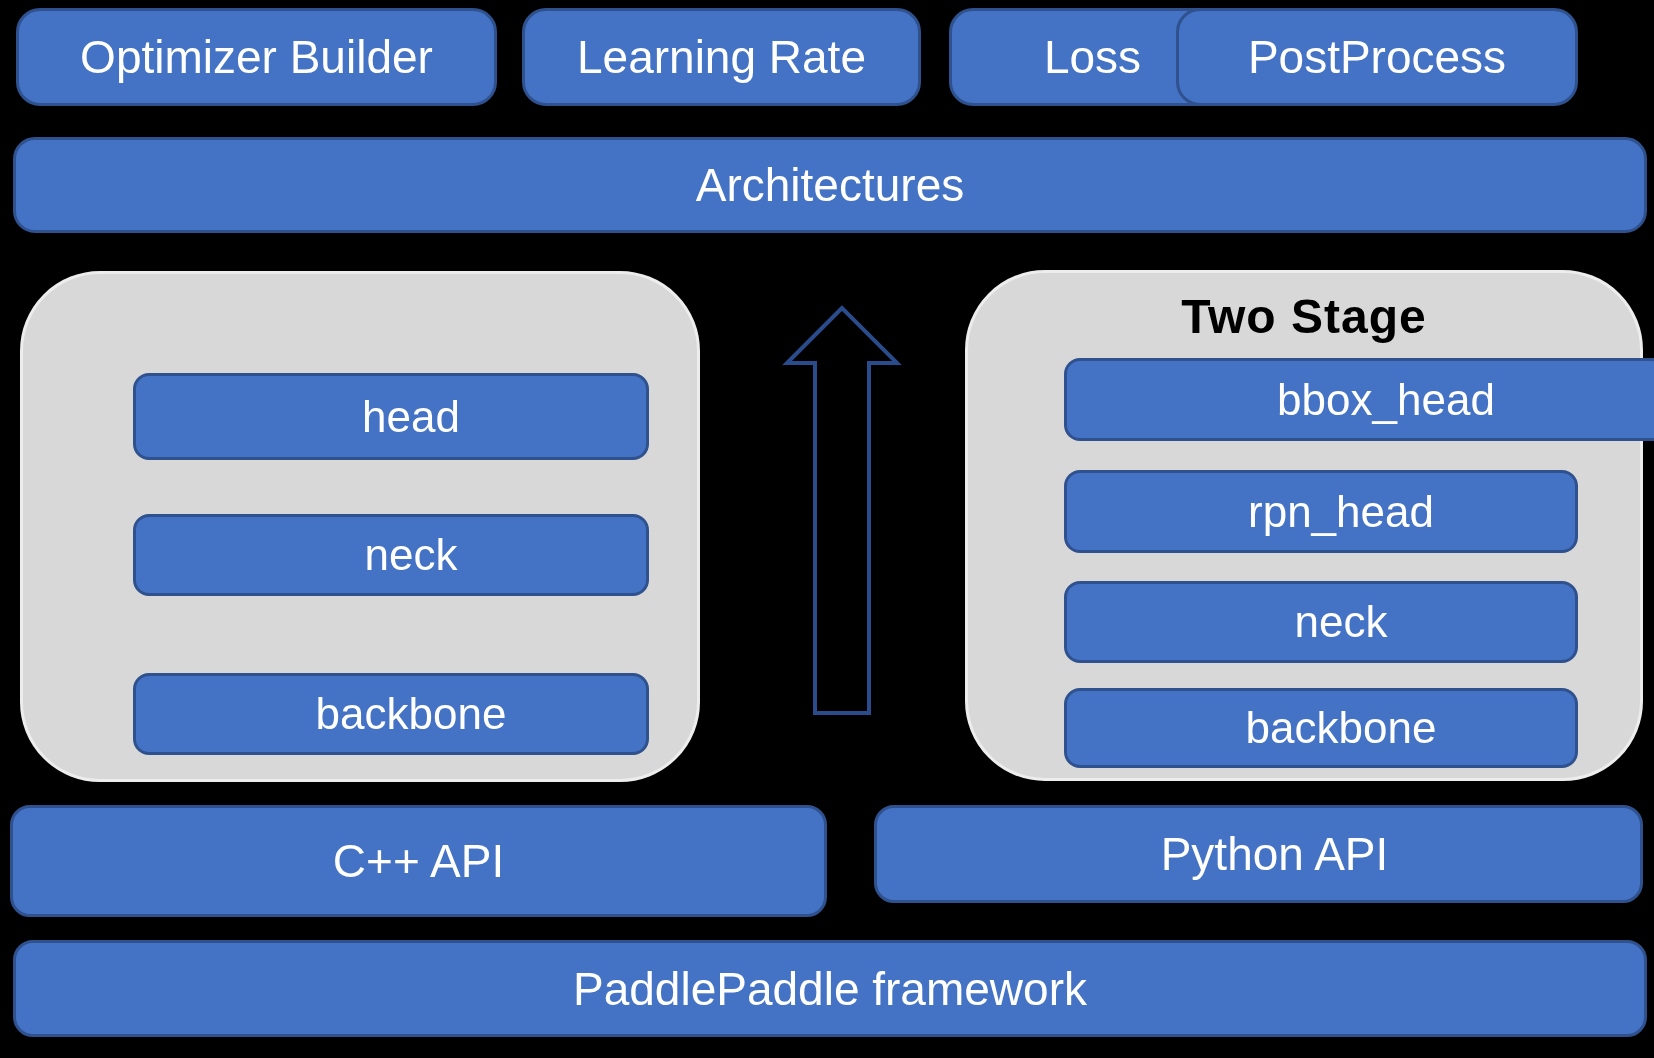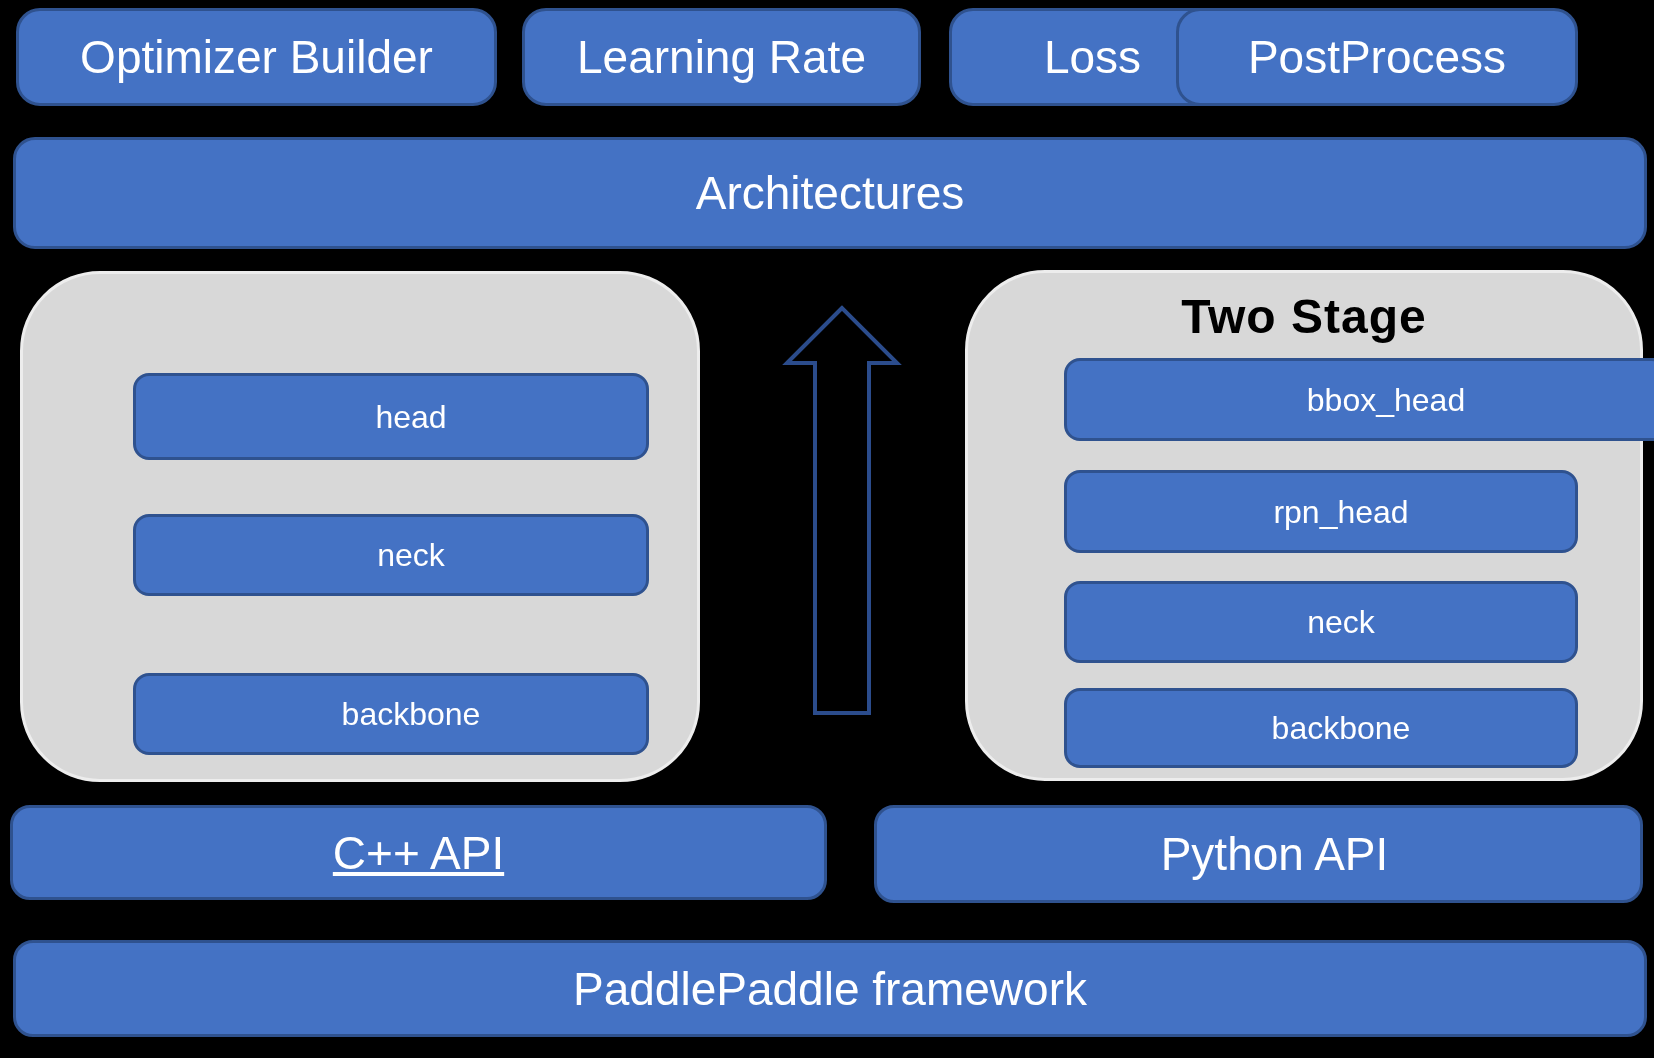--- a/index.html
+++ b/index.html
@@ -34,21 +34,21 @@
     color: var(--box-text);
     display: flex;
     align-items: center;
     justify-content: center;
     font-size: 46px;
     line-height: 1;
     white-space: nowrap;
   }
   .module {
     border-radius: 16px;
-    font-size: 32px;
+    font-size: 44px;
     padding-left: 40px;
   }
   .stage-container {
     position: absolute;
     box-sizing: border-box;
     background: var(--container-fill);
     border: 3px solid var(--container-border);
     border-radius: 80px;
   }
   .stage-title {
@@ -61,21 +61,21 @@
     font-size: 48px;
     font-weight: 700;
     letter-spacing: 1px;
   }
   
   .box-optimizer   { left: 16px;   top: 8px;   width: 481px;  height: 98px; }
   .box-lr          { left: 522px;  top: 8px;   width: 399px;  height: 98px; }
   .box-loss        { left: 949px;  top: 8px;   width: 287px;  height: 98px; }
   .box-postprocess { left: 1176px; top: 8px;   width: 402px;  height: 98px; }
   
-  .box-architectures { left: 13px; top: 137px; width: 1634px; height: 112px; border-radius: 22px; }
+  .box-architectures { left: 13px; top: 137px; width: 1634px; height: 96px; border-radius: 22px; }
   
   .one-stage { left: 20px;  top: 271px; width: 680px; height: 511px; }
   .two-stage { left: 965px; top: 270px; width: 678px; height: 511px; }
   
   .one-head     { left: 110px; top: 99px;  width: 516px; height: 87px; }
   .one-neck     { left: 110px; top: 240px; width: 516px; height: 82px; }
   .one-backbone { left: 110px; top: 399px; width: 516px; height: 82px; }
   
   .two-bbox     { left: 96px;  top: 85px;  width: 604px; height: 83px; }
   .two-rpn      { left: 96px;  top: 197px; width: 514px; height: 83px; }
@@ -83,21 +83,21 @@
   .two-backbone { left: 96px;  top: 415px; width: 514px; height: 80px; }
   
   .arrow-svg {
     position: absolute;
     left: 778px;
     top: 300px;
     width: 128px;
     height: 420px;
   }
   
-  .box-cpp    { left: 10px;  top: 805px; width: 817px; height: 95px; border-radius: 20px; text-decoration: underline; }
+  .box-cpp    { left: 10px;  top: 805px; width: 817px; height: 112px; border-radius: 20px; }
   .box-python { left: 874px; top: 805px; width: 769px; height: 98px; border-radius: 20px; padding-left: 32px; }
   
   .box-framework { left: 13px; top: 940px; width: 1634px; height: 97px; border-radius: 20px; }
 </style>
 </head>
 <body>
 
 <div class="canvas">
 
   <div class="bluebox box-optimizer">Optimizer Builder</div>

